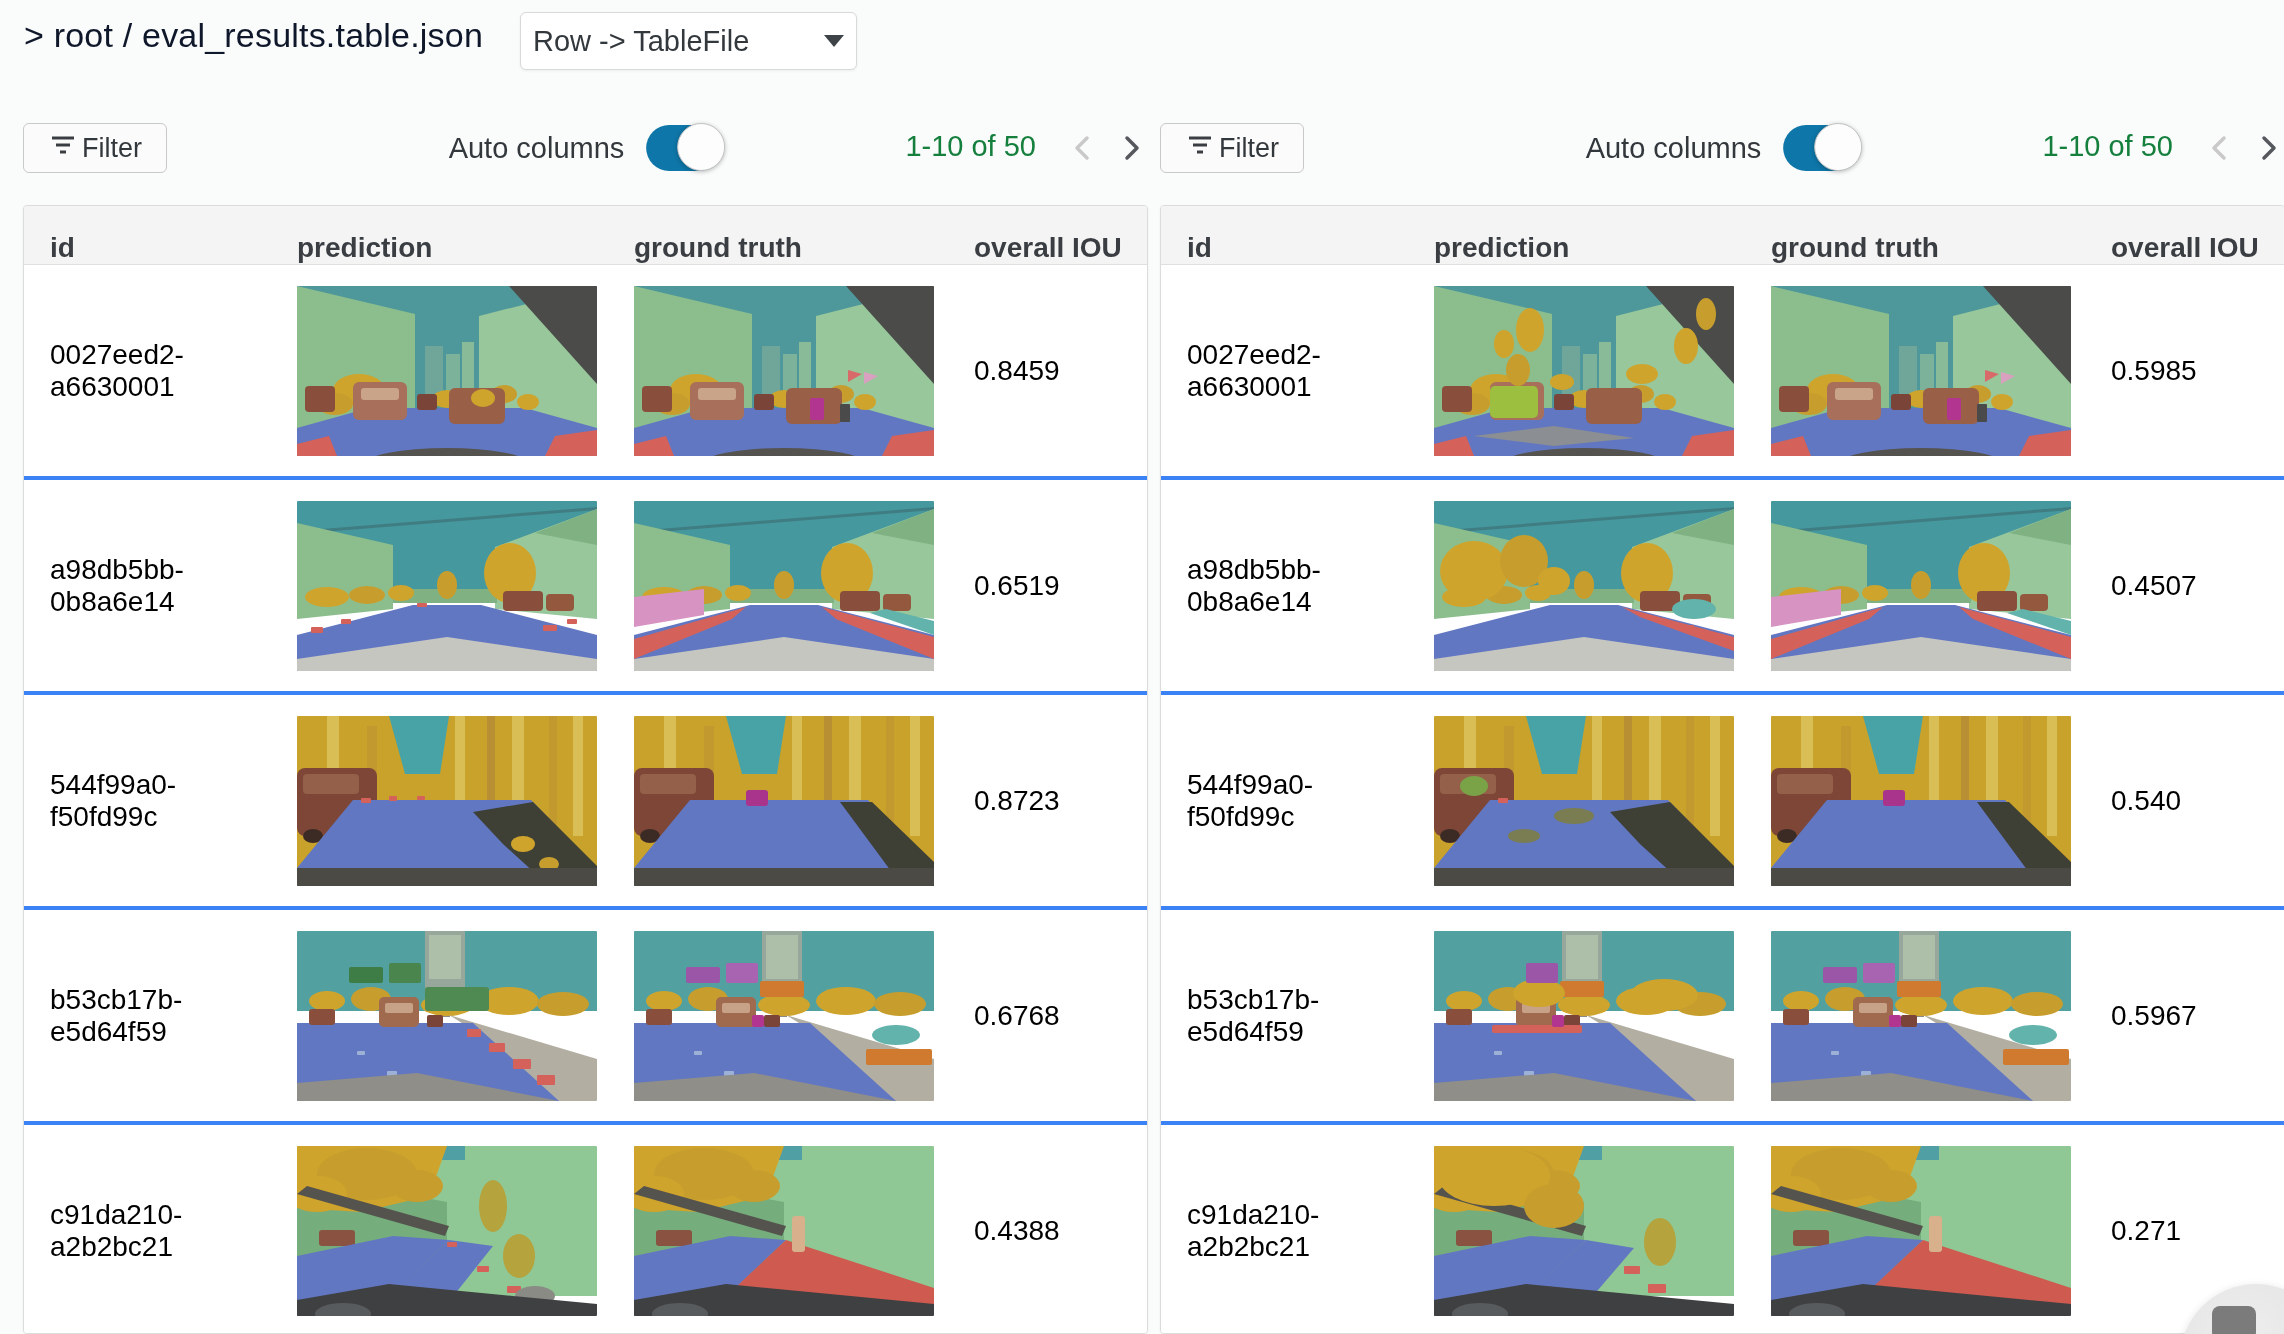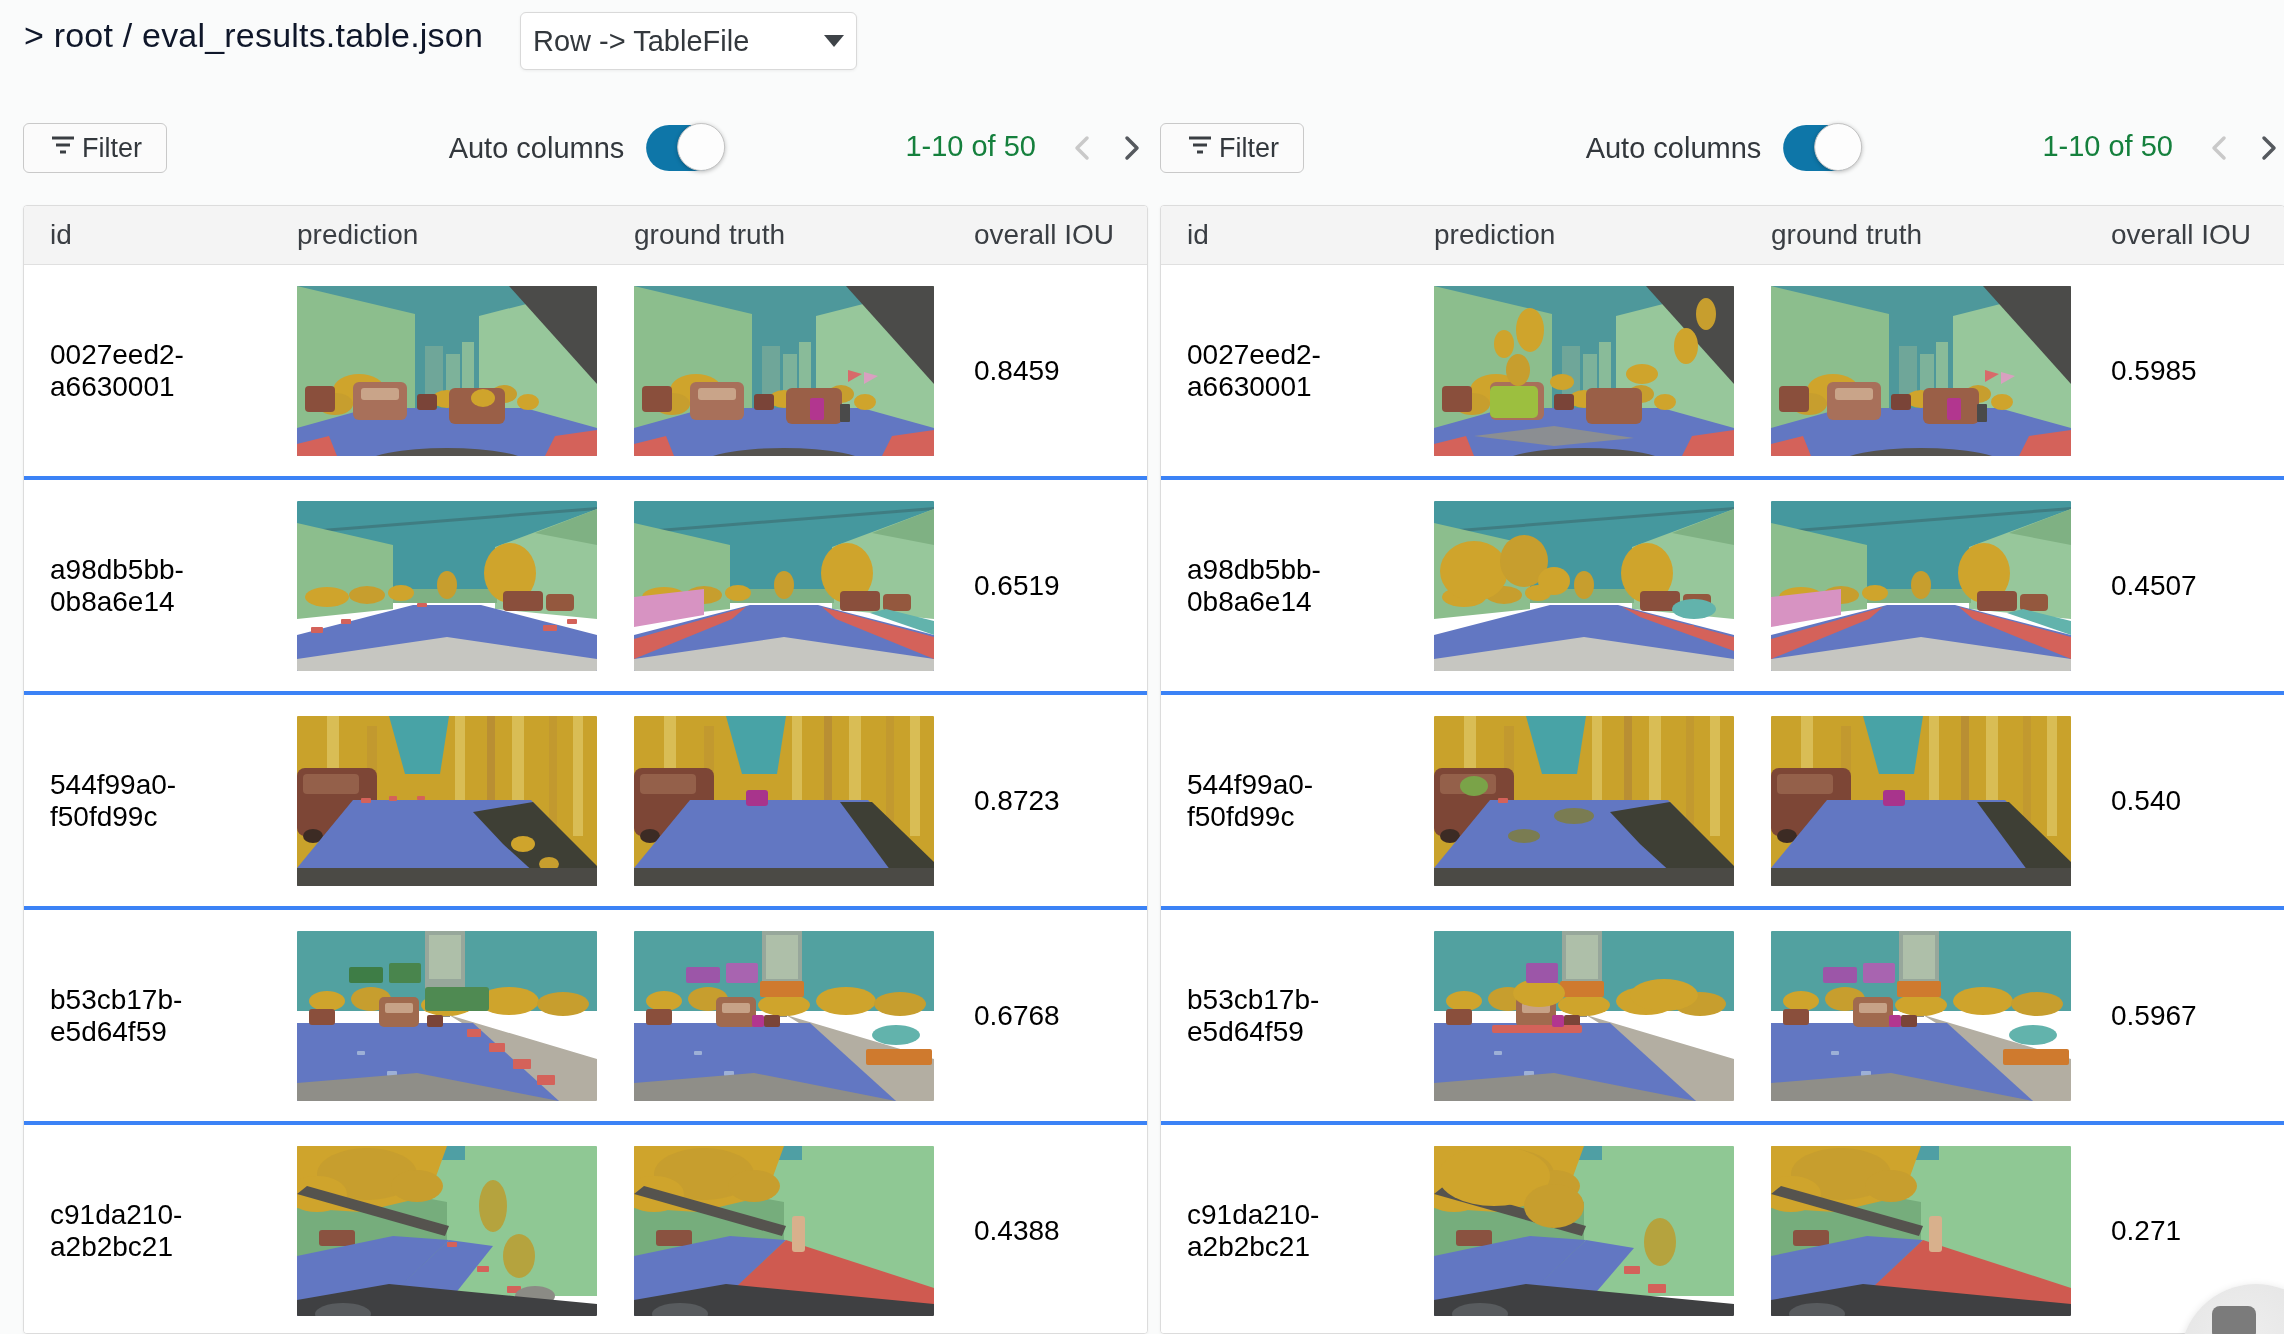--- a/index.html
+++ b/index.html
@@ -32,22 +32,22 @@
     background:#fdfdfd;border:1px solid #c3c3c3;box-sizing:border-box;box-shadow:0 1px 4px rgba(0,0,0,.25);}
   .pagination{margin-left:auto;display:flex;align-items:flex-start;gap:14px;font-size:29px;color:#15803d;}
   .pagination .range{margin-right:16px;}
   .chev{width:34px;height:36px;display:flex;align-items:center;justify-content:center;cursor:pointer;}
   
   .table{
     margin-top:32px;height:1129px;overflow:hidden;background:#fff;
     border:1px solid #dcdcdc;border-radius:4px;box-shadow:0 1px 3px rgba(0,0,0,.05);
     box-sizing:border-box;
   }
-  .thead{display:flex;align-items:center;height:58px;background:#f4f4f4;border-bottom:1px solid #e0e0e0;
-    font-size:28px;color:#3a3e43;}
+  .thead{display:flex;align-items:flex-end;height:58px;background:#f4f4f4;border-bottom:1px solid #e0e0e0;
+    font-size:28px;color:#3a3e43;font-weight:bold;}
   .trow{display:flex;align-items:center;height:211px;border-bottom:4px solid #3b82f6;
     font-size:28px;color:#000000;background:#fff;}
   .row-stub{height:20px;background:#fff;}
   .c-id{width:250px;padding-left:26px;box-sizing:border-box;flex:none;overflow:hidden;}
   .c-img{width:337px;padding-left:23px;box-sizing:border-box;flex:none;}
   .c-iou{flex:1;padding-left:26px;box-sizing:border-box;}
   .segimg{width:300px;height:170px;display:block;border-radius:1px;overflow:hidden;cursor:pointer;}
   .segimg svg{width:100%;height:100%;display:block;}
   
   .fab{position:absolute;left:2180px;top:1284px;width:152px;height:152px;border-radius:50%;

